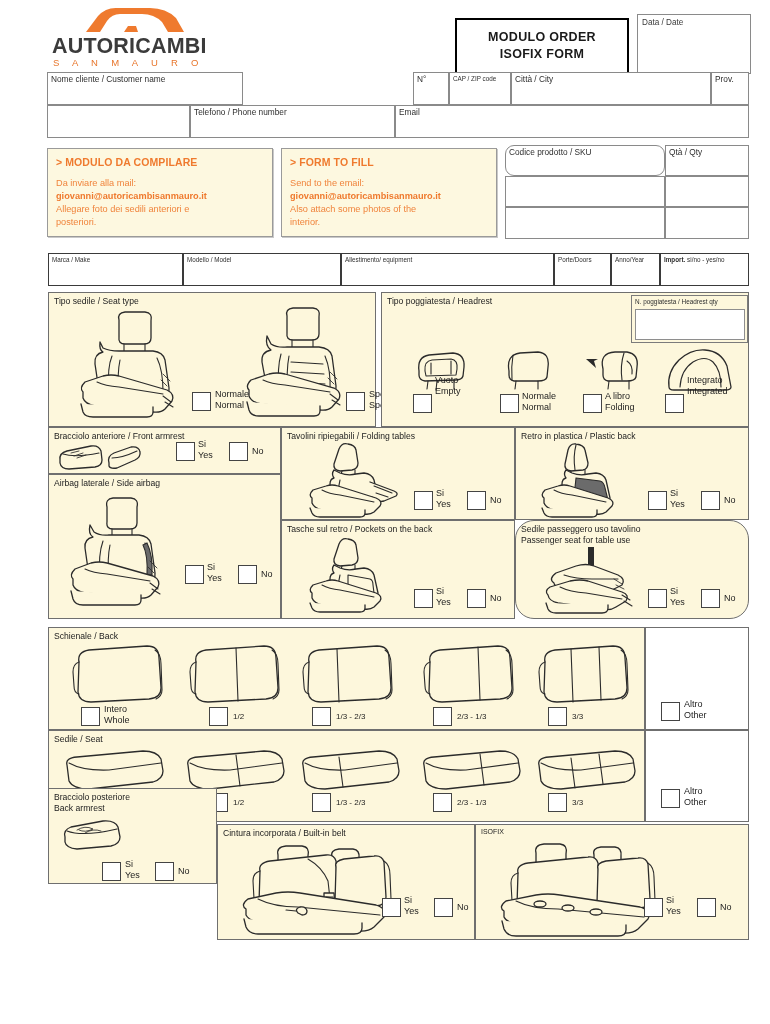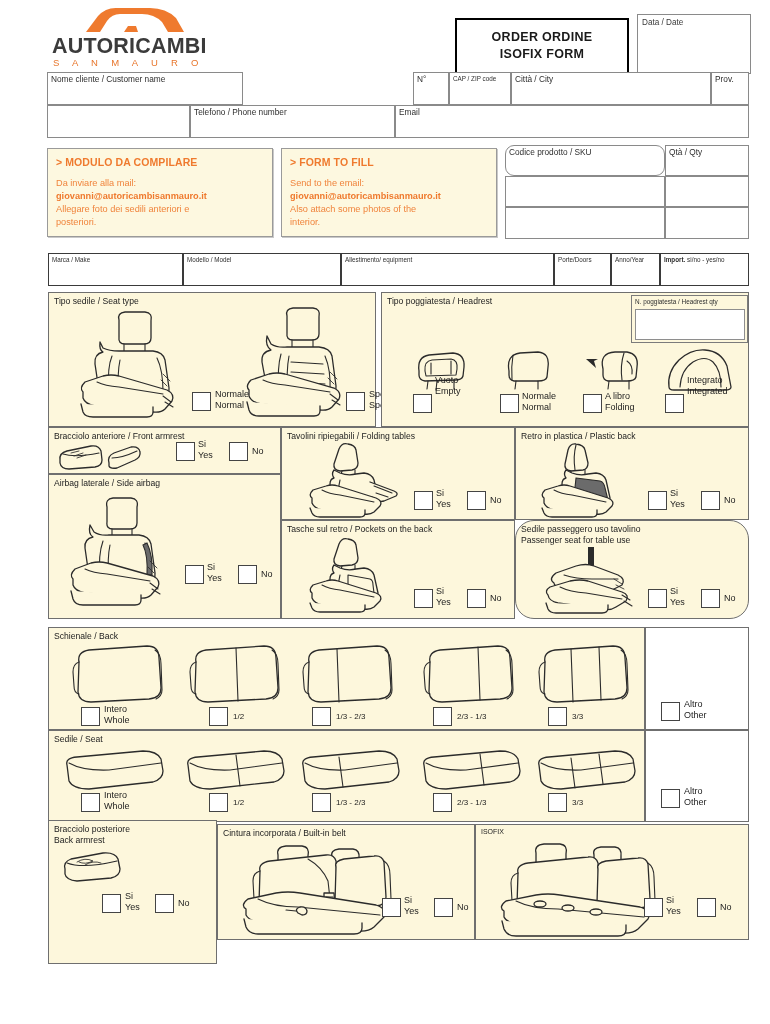--- a/index.html
+++ b/index.html
@@ -76,21 +76,21 @@
         <path d="M6 26 L18 10 Q26 1 38 2 L70 2 Q86 2 96 12 L104 26 L88 26 L82 16 Q74 8 62 8 L40 8 Q32 8 27 15 L20 26 Z" fill="#ef7a2e"></path>
         <path d="M30 26 L37 16 Q41 11 48 11 L64 11 Q71 11 75 17 L80 26 L68 26 L64 19 Q61 16 56 16 L47 16 Q43 16 41 19 L36 26 Z" fill="#ffffff"></path>
         <path d="M44 26 L48 20 L56 20 L58 26 Z" fill="#ef7a2e"></path>
       </svg>
     </div>
     <div class="logo-name">AUTORICAMBI</div>
     <div class="logo-sub">S A N   M A U R O</div>
   </div>
 
   <div class="title-box">
-    <div>ORDER ORDINE</div>
+    <div>MODULO ORDER</div>
     <div>ISOFIX FORM</div>
   </div>
   <div class="date-box">
     <span>Data / Date</span>
   </div>
 
   <div class="cell" style="left:47px;top:72px;width:196px;height:33px;">
     <div class="lbl">Nome cliente / Customer name</div>
   </div>
   <div class="cell" style="left:413px;top:72px;width:36px;height:33px;">
@@ -518,21 +518,21 @@
     <div class="chklab one" style="left:523px;top:62px;font-size:8px;">3/3</div>
   </div>
 
   <div class="panel white" style="left:645px;top:730px;width:104px;height:92px;">
     <div class="chk" style="left:15px;top:58px;"></div>
     <div class="chklab" style="left:38px;top:55px;">
       <span>Altro</span><br><span>Other</span>
     </div>
   </div>
 
-  <div class="panel" style="left:48px;top:820px;width:169px;height:144px;padding-left:40px;">
+  <div class="panel" style="left:48px;top:788px;width:169px;height:96px;padding-left:40px;">
     <div class="ptitle">
       <span>Bracciolo posteriore</span><br><span>Back armrest</span>
     </div>
     <div class="art" style="left:12px;top:30px;">
       <svg width="70" height="32" viewBox="0 0 70 32">
         <path class="st" d="M4 18 Q2 11 10 8 L42 2 Q54 1 57 8 L59 18 Q59 25 50 27 L16 30 Q5 29 4 23 Z"></path>
         <path class="st2" d="M6 12 Q22 18 56 10"></path>
         <path class="thin" d="M16 11 Q24 6 32 10 Q24 14 18 11 M24 14 Q32 9 40 12"></path>
       </svg>
     </div>

